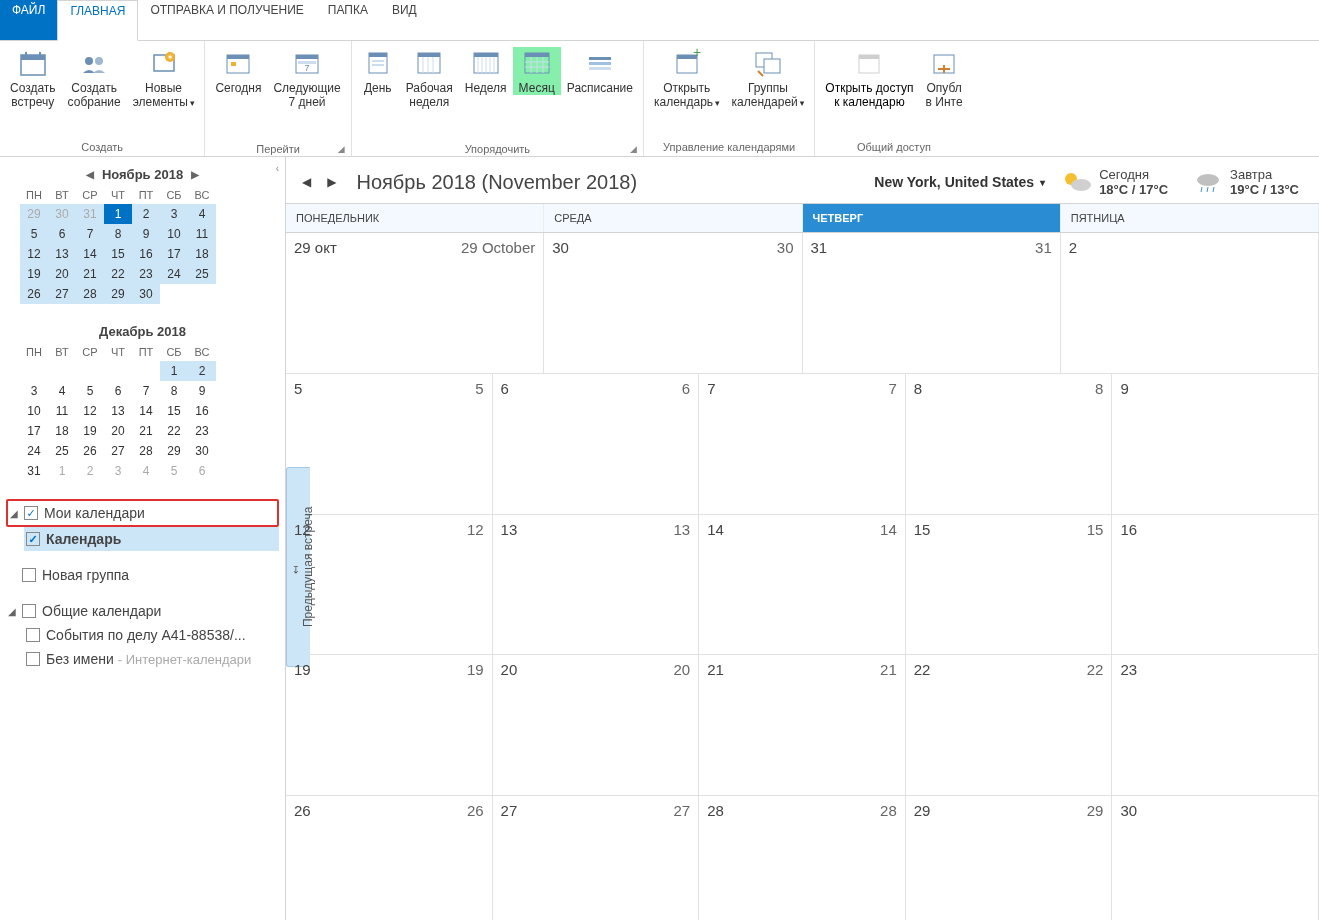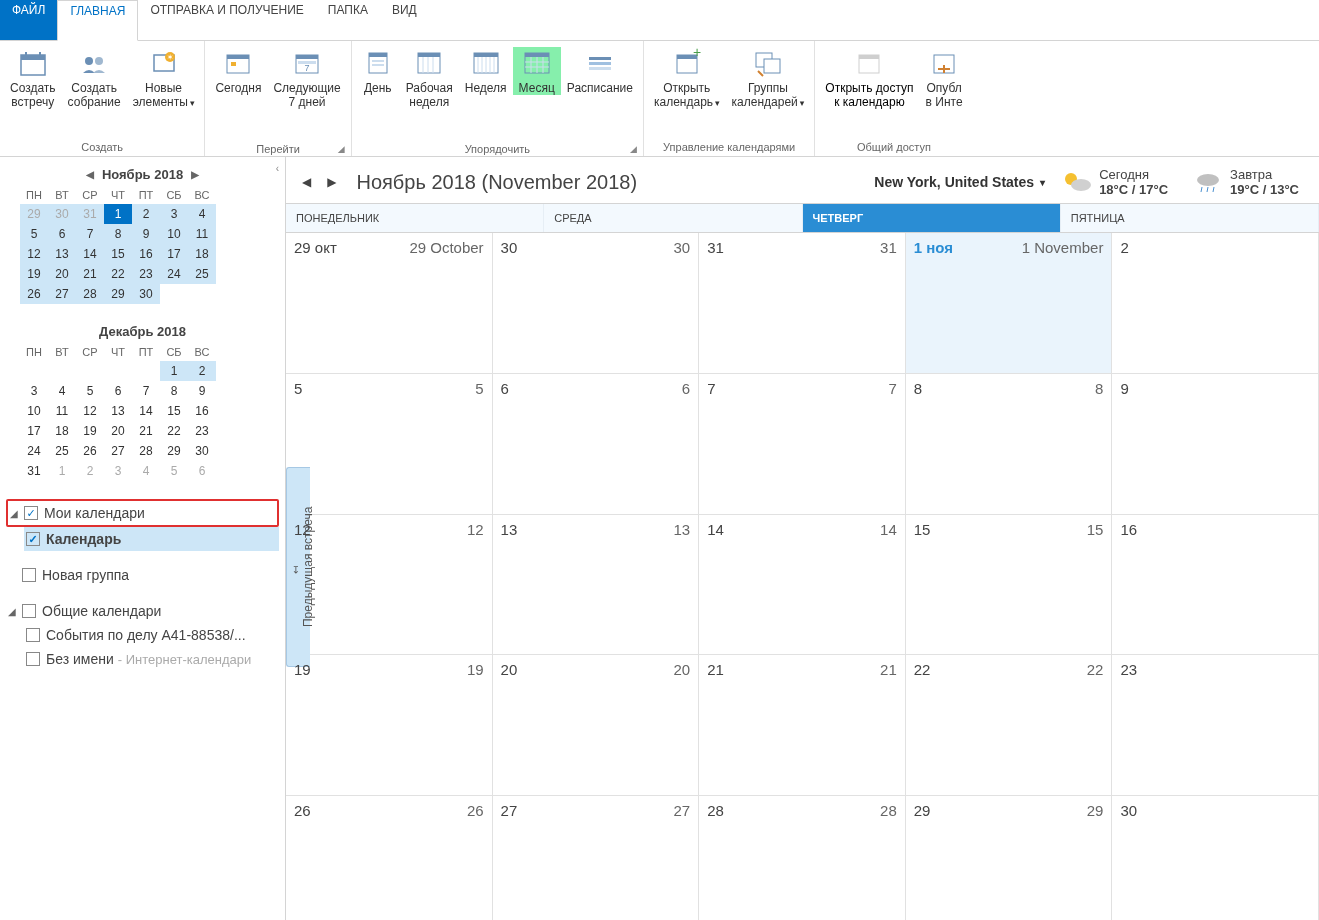--- a/index.html
+++ b/index.html
@@ -464,24 +464,20 @@
             <span class="day-right">29 October</span>
           </div>
           <div class="day-cell">
             <span class="day-left">30</span>
             <span class="day-right">30</span>
           </div>
           <div class="day-cell">
             <span class="day-left">31</span>
             <span class="day-right">31</span>
           </div>
-          <div class="day-cell today">
-            <span class="day-left">1 ноя</span>
-            <span class="day-right">1 November</span>
-          </div>
           <div class="day-cell">
             <span class="day-left">2</span>
             <span class="day-right"></span>
           </div>
         </div>
         <div class="week-row">
           <div class="day-cell">
             <span class="day-left">5</span>
             <span class="day-right">5</span>
           </div>

